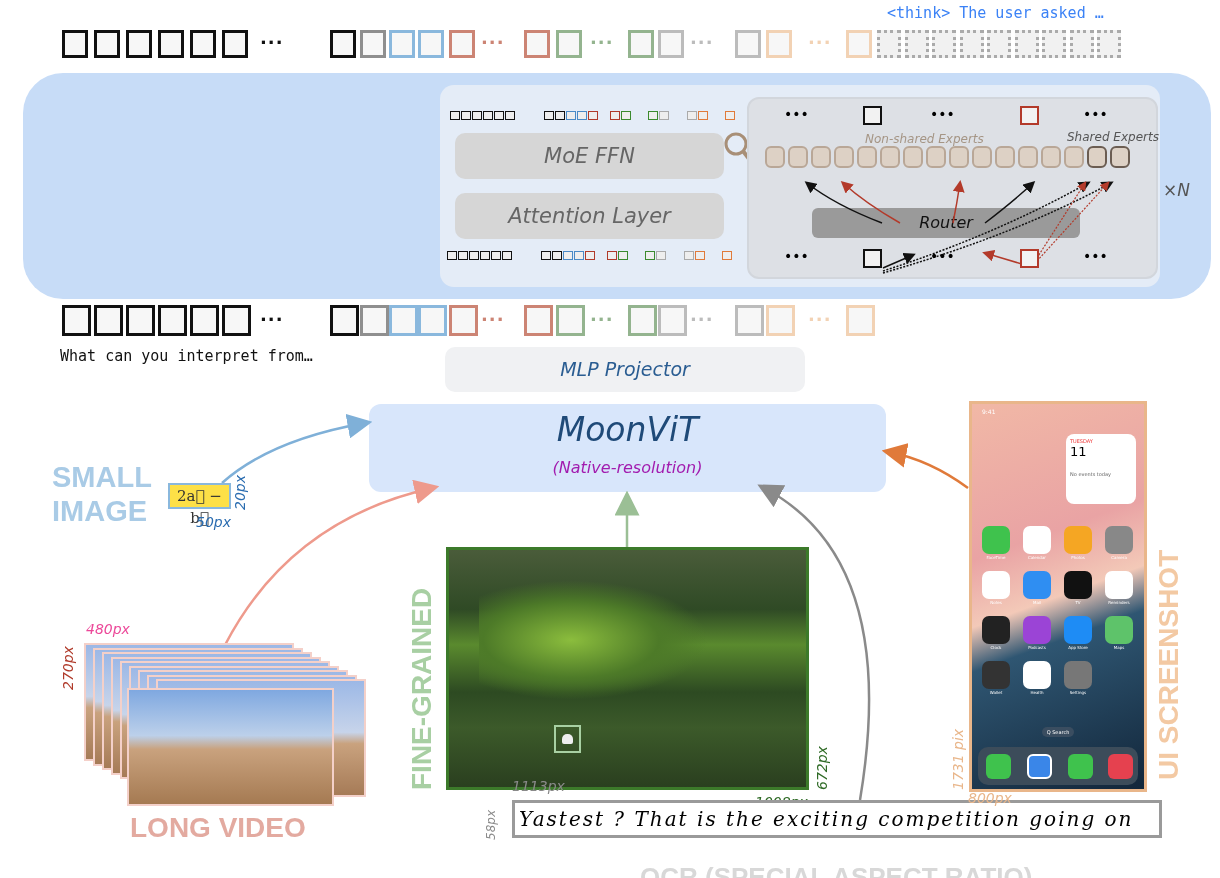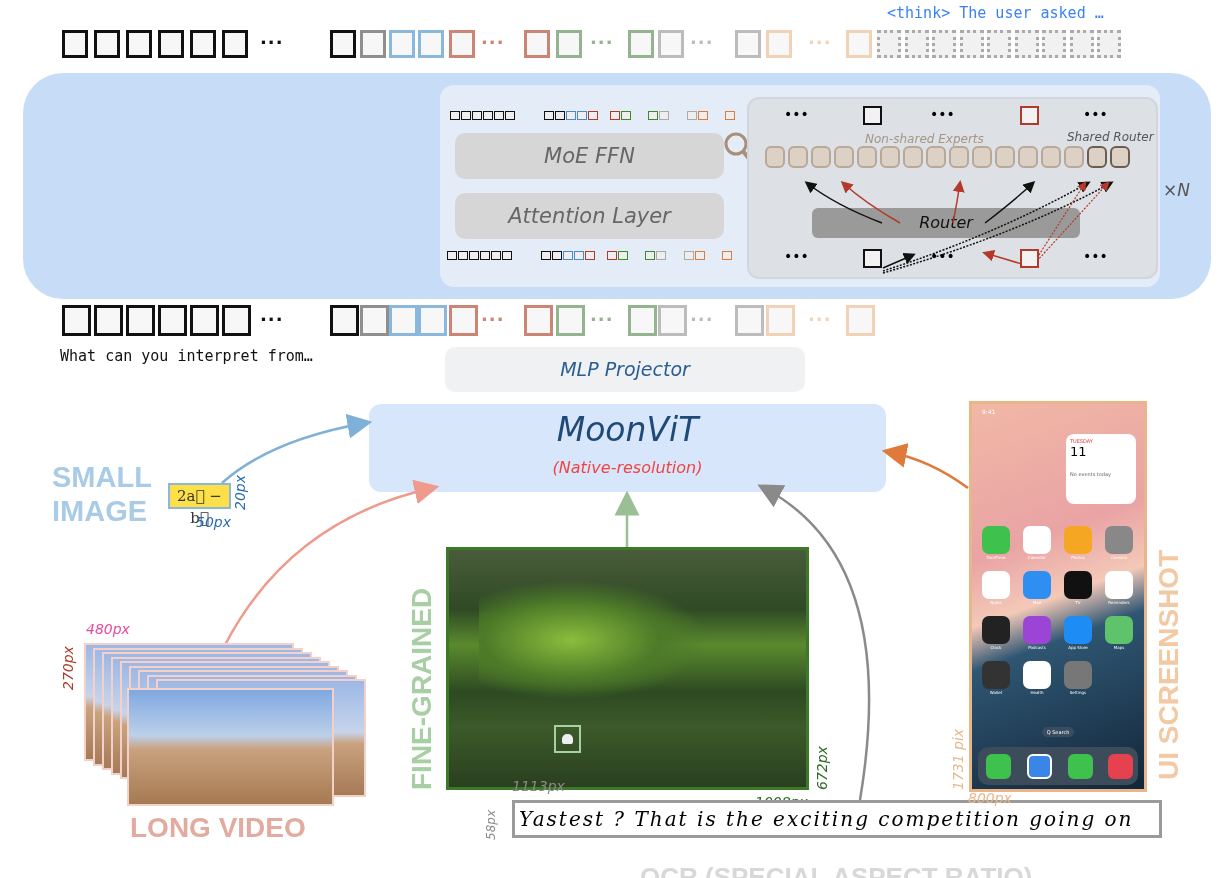--- a/index.html
+++ b/index.html
@@ -13,21 +13,21 @@
   #inner-panel{left:440px;top:85px;width:720px;height:202px;background:#e4ecf7;border-radius:14px;}
   .layer-box{position:absolute;background:#d6d6d6;border-radius:10px;color:#666;font-style:italic;font-size:21px;text-align:center;}
   #moe-ffn{left:455px;top:133px;width:269px;height:46px;line-height:46px;}
   #attn{left:455px;top:193px;width:269px;height:46px;line-height:46px;}
   #expert-panel{left:747px;top:97px;width:407px;height:178px;background:#dde0e5;border:2px solid #d2d6dc;border-radius:12px;}
   #router{left:812px;top:208px;width:268px;height:30px;background:#9a9a9a;border-radius:6px;color:#111;font-style:italic;font-size:16px;text-align:center;line-height:30px;}
   #xn{left:1163px;top:180px;font-size:17px;color:#555;}
   #mlp{left:445px;top:347px;width:360px;height:45px;background:#f0f1f3;border-radius:10px;color:#2a5d92;font-style:italic;font-size:19px;text-align:center;line-height:45px;}
   #moonvit{left:369px;top:404px;width:517px;height:88px;background:#d8e6fb;border-radius:12px;}
   #moonvit-title{left:369px;top:410px;width:517px;text-align:center;color:#1f4a78;font-size:33px;font-style:italic;font-weight:300;}
-  #moonvit-sub{left:369px;top:458px;width:517px;text-align:center;color:#ef4444;font-size:16px;font-style:italic;}
+  #moonvit-sub{left:369px;top:458px;width:517px;text-align:center;color:#a21caf;font-size:16px;font-style:italic;}
   .biglabel{position:absolute;font-weight:bold;font-family:"Liberation Sans",sans-serif;}
   .dim{position:absolute;font-style:italic;font-size:14px;}
   #photo{left:446px;top:547px;width:363px;height:243px;border:3px solid #3c7a2a;box-sizing:border-box;
     background:linear-gradient(180deg,#4a5c3a 0%,#2f4a25 25%,#5a8a2e 40%,#2d4a22 60%,#3c5a2a 75%,#2a3f1f 100%);overflow:hidden;}
   #phone{left:969px;top:401px;width:178px;height:391px;border:3px solid #e9b68a;box-sizing:border-box;
     background:linear-gradient(160deg,#f1b8a6 0%,#e9a3a4 35%,#f3c9b8 50%,#2f5672 60%,#12263a 100%);overflow:hidden;}
   #hand{left:512px;top:800px;width:650px;height:38px;border:3px solid #9a9a9a;box-sizing:border-box;background:#fff;
     font-family:"DejaVu Serif",serif;font-style:italic;font-size:20px;line-height:32px;white-space:nowrap;overflow:hidden;padding-left:4px;letter-spacing:2px;}
   .frame{position:absolute;box-sizing:border-box;border:2px solid #f4d0c9;background:linear-gradient(180deg,#9cb8e6 0%,#c7d4ea 45%,#c9a27e 55%,#a67b57 100%);}
 </style>
@@ -115,21 +115,21 @@
     <div class="tok" style="left: 722px; top: 251px; width: 10px; height: 9px; border: 1.5px solid rgb(224, 122, 58); background: rgb(238, 238, 238);"></div>
   </div>
 <div class="layer-box" id="moe-ffn">MoE FFN</div>
 <div class="layer-box" id="attn">Attention Layer</div>
 <svg class="abs" style="left:722px;top:130px;" width="34" height="40">
   <circle cx="14" cy="14" r="10" fill="none" stroke="#a88f77" stroke-width="3"></circle>
   <line x1="21" y1="21" x2="31" y2="34" stroke="#a88f77" stroke-width="4"></line>
 </svg>
 <div class="abs" id="expert-panel"></div>
 <div class="abs ital" style="left:865px;top:132px;font-size:12px;color:#a59585;">Non-shared Experts</div>
-<div class="abs ital" style="left:1067px;top:130px;font-size:12px;color:#555;">Shared Router</div>
+<div class="abs ital" style="left:1067px;top:130px;font-size:12px;color:#555;">Shared Experts</div>
 <div id="experts">
     <div class="tok" style="left: 765px; top: 146px; width: 20px; height: 22px; border-radius: 6px; border: 2.5px solid rgb(185, 167, 151); background: rgb(221, 209, 197);"></div>
     <div class="tok" style="left: 788px; top: 146px; width: 20px; height: 22px; border-radius: 6px; border: 2.5px solid rgb(185, 167, 151); background: rgb(221, 209, 197);"></div>
     <div class="tok" style="left: 811px; top: 146px; width: 20px; height: 22px; border-radius: 6px; border: 2.5px solid rgb(185, 167, 151); background: rgb(221, 209, 197);"></div>
     <div class="tok" style="left: 834px; top: 146px; width: 20px; height: 22px; border-radius: 6px; border: 2.5px solid rgb(185, 167, 151); background: rgb(221, 209, 197);"></div>
     <div class="tok" style="left: 857px; top: 146px; width: 20px; height: 22px; border-radius: 6px; border: 2.5px solid rgb(185, 167, 151); background: rgb(221, 209, 197);"></div>
     <div class="tok" style="left: 880px; top: 146px; width: 20px; height: 22px; border-radius: 6px; border: 2.5px solid rgb(185, 167, 151); background: rgb(221, 209, 197);"></div>
     <div class="tok" style="left: 903px; top: 146px; width: 20px; height: 22px; border-radius: 6px; border: 2.5px solid rgb(185, 167, 151); background: rgb(221, 209, 197);"></div>
     <div class="tok" style="left: 926px; top: 146px; width: 20px; height: 22px; border-radius: 6px; border: 2.5px solid rgb(185, 167, 151); background: rgb(221, 209, 197);"></div>
     <div class="tok" style="left: 949px; top: 146px; width: 20px; height: 22px; border-radius: 6px; border: 2.5px solid rgb(185, 167, 151); background: rgb(221, 209, 197);"></div>

